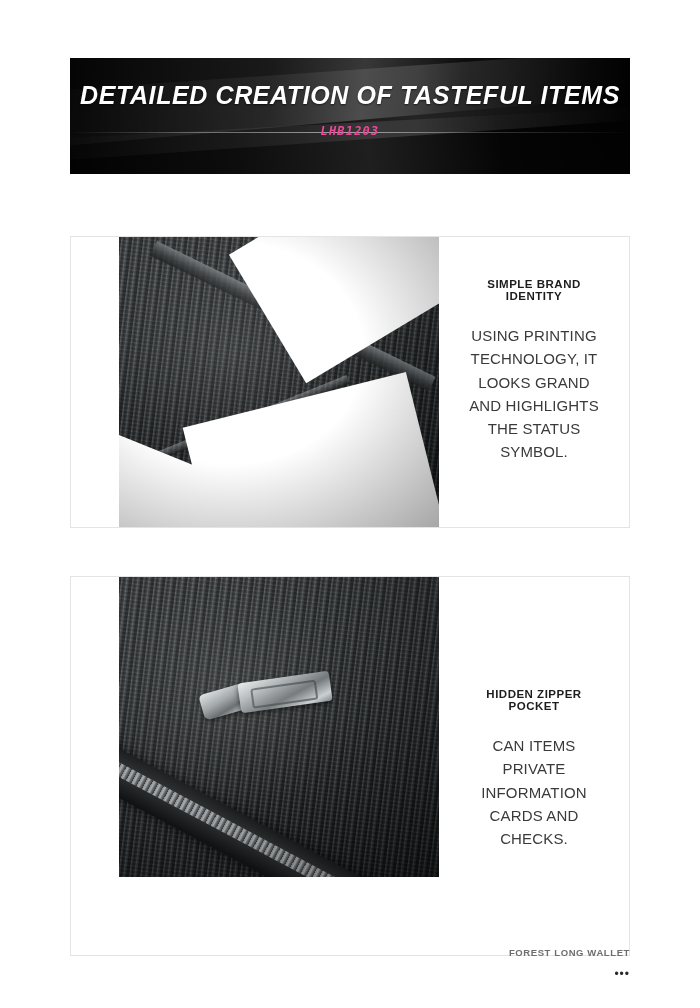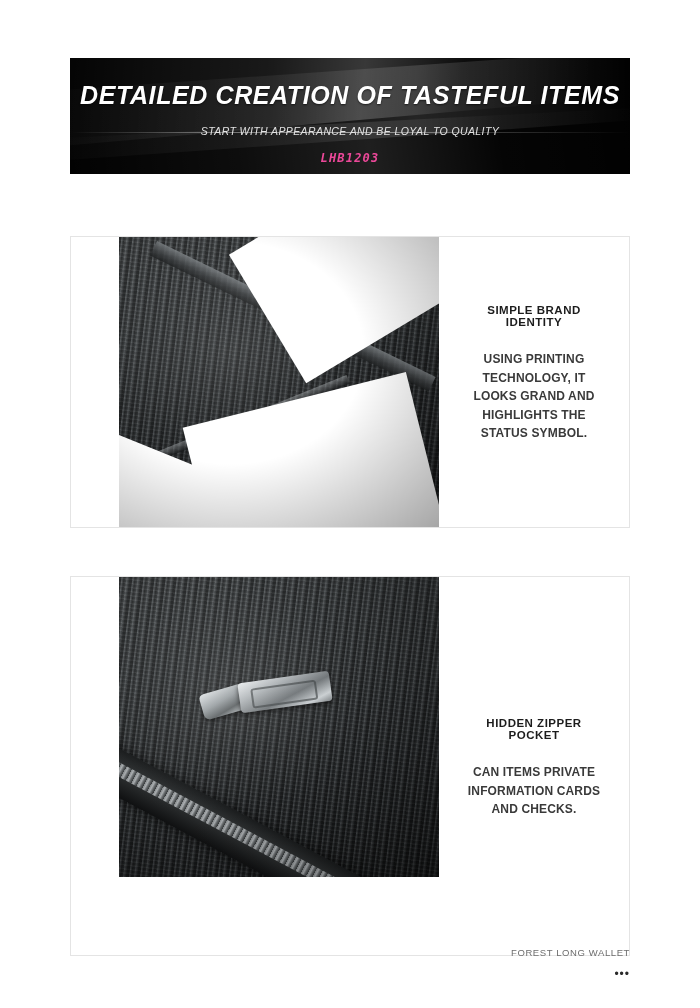--- a/index.html
+++ b/index.html
@@ -231,40 +231,40 @@
     padding: 0 22px;
   }
   .f-title {
     font-size: 11.5px;
     font-weight: bold;
     color: #1c1c1c;
     letter-spacing: 0.5px;
   }
   .f-desc {
     margin-top: 22px;
-    font-size: 12px;
+    font-size: 15px;
     line-height: 1.55;
     color: #3a3a3a;
     letter-spacing: 0.15px;
-    font-weight: bold;
   }
   .panel-1 .panel-inner { transform: translateY(-56%); }
   .panel-2 .panel-inner { transform: translateY(-48%); }
 
   
   .footer {
     position: absolute;
     right: 70px;
     bottom: 28px;
     text-align: right;
   }
   .footer-text {
     font-size: 9.5px;
     color: #6d6d6d;
     letter-spacing: 0.6px;
+    font-weight: bold;
   }
   .footer-dots {
     margin-top: 10px;
     font-size: 12px;
     color: #2a2a2a;
     letter-spacing: 1px;
     line-height: 1;
   }
 </style>
 </head>
@@ -272,21 +272,20 @@
 
 <div class="page">
 
   <div class="banner">
     <div class="sheen-a"></div>
     <div class="sheen-b"></div>
     <div class="sheen-c"></div>
     <div class="streak"></div>
     <div class="banner-inner">
       <div class="banner-title">DETAILED CREATION OF TASTEFUL ITEMS</div>
-      <div class="banner-sub">START WITH APPEARANCE AND BE LOYAL TO QUALITY</div>
       <div class="banner-code">LHB1203</div>
     </div>
   </div>
 
   <div class="feature feature-1">
     <div class="photo photo-1">
       <div class="leather"></div>
       <div class="p1-edge"></div>
       <div class="p1-fold"></div>
       <div class="p1-logo-wrap">

